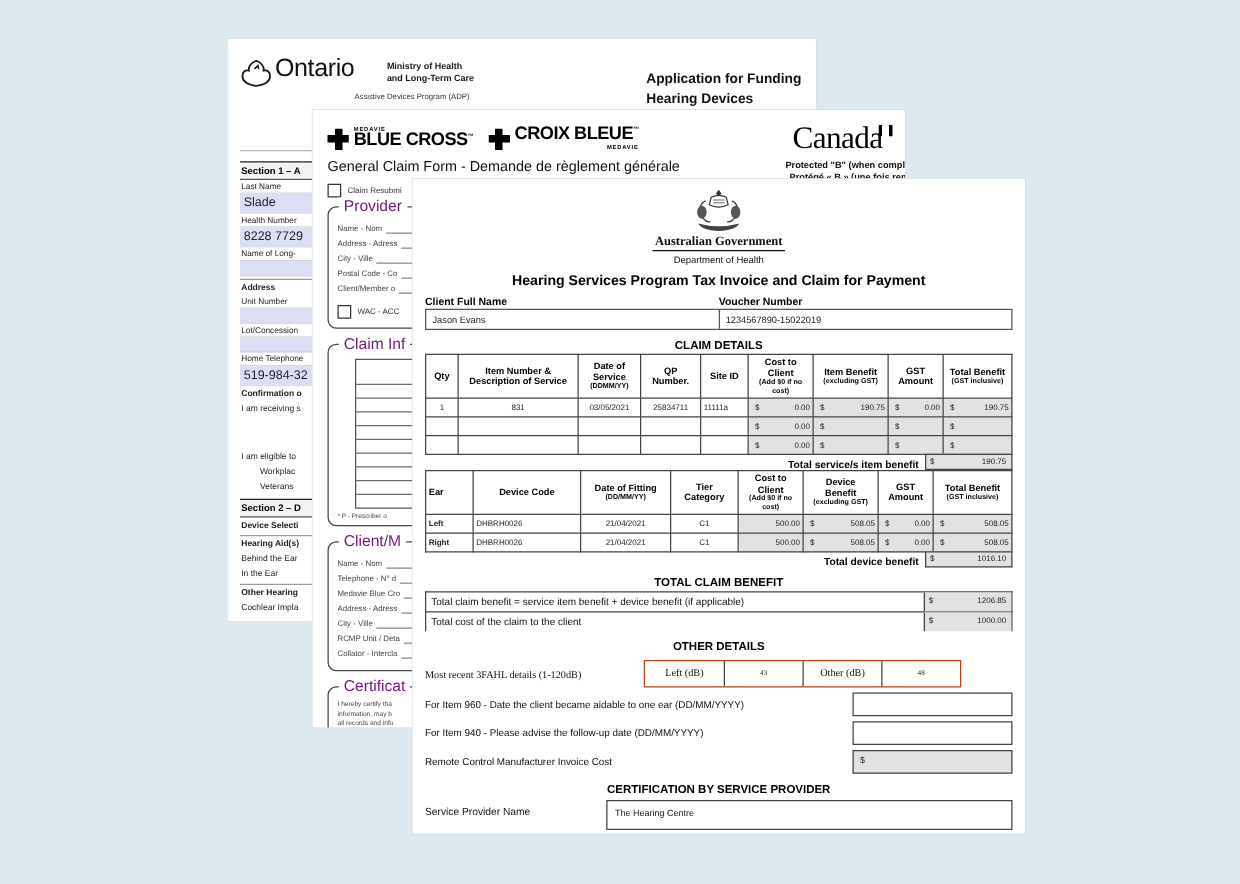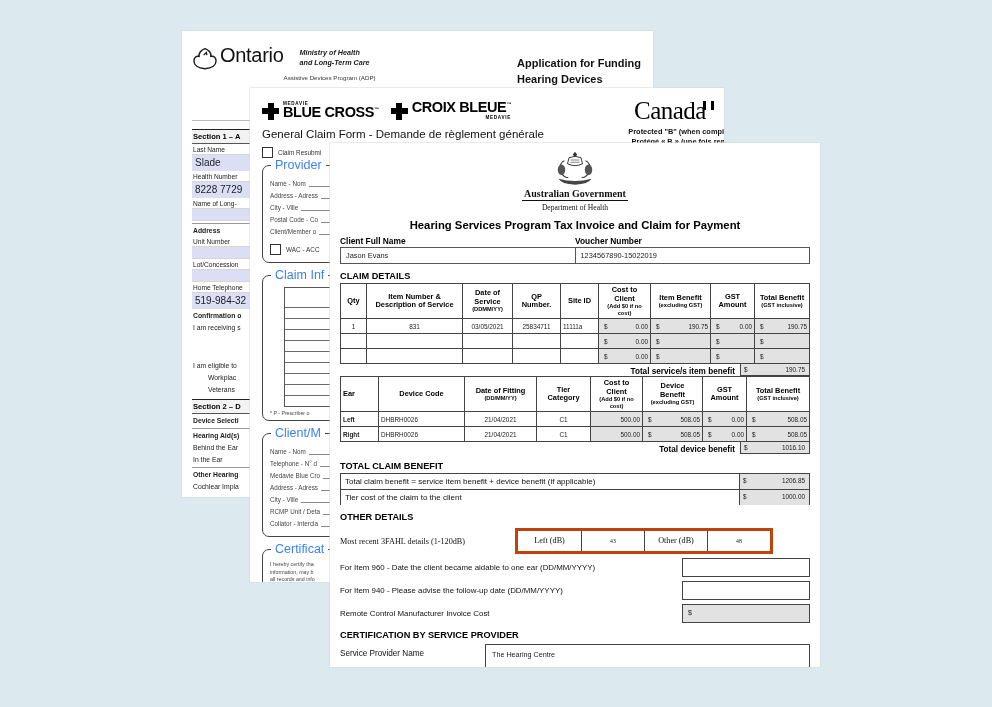--- a/index.html
+++ b/index.html
@@ -11,21 +11,21 @@
   }
   #stage { position: relative; width: 992px; height: 707px; }
 
   .page { position: absolute; background: #ffffff; overflow: hidden; }
 
   
   #page-ontario { left: 182px; top: 31px; width: 471px; height: 466px; box-shadow: 0 0 0 0.5px #cdd8dc; }
   .on-head { display: flex; align-items: flex-start; padding: 13px 0 0 10px; }
   .trillium { width: 26px; height: 26px; flex: none; margin-top: 2px; }
   .on-word { font-size: 20px; letter-spacing: -0.3px; margin-left: 2px; color: #111; font-family: "Liberation Sans", sans-serif; }
-  .on-min { margin-left: 16px; margin-top: 4px; font-size: 7.2px; font-weight: bold; line-height: 1.38; color: #1a1a1a; font-style: italic; }
+  .on-min { margin-left: 26px; margin-top: 4px; font-size: 7.2px; font-weight: bold; line-height: 1.38; color: #1a1a1a; }
   .on-adp { margin-top: 6px; font-size: 6.2px; color: #333; }
   .on-title { position: absolute; left: 335px; top: 25px; font-size: 11px; font-weight: bold; line-height: 1.45; color: #111; }
   .on-rule { position: absolute; left: 10px; top: 89px; width: 452px; border-top: 1px solid #b9b9b9; }
 
   .on-left { position: absolute; left: 10px; top: 98px; width: 108px; }
   .on-sec { font-size: 7.6px; font-weight: bold; border-top: 1.4px solid #222; border-bottom: 1px solid #555;
             padding: 2px 0 2px 1px; background:#f3f3f3; color:#000; }
   .on-lbl { font-size: 6.6px; color: #222; padding: 2px 0 1px 1px; border-bottom: 1px solid #d6d6d6; white-space: nowrap; overflow: hidden; }
   .on-val { font-size: 10px; color: #20202c; background: #dcdef3; padding: 2px 0 3px 3px; white-space: nowrap; overflow: hidden; }
   .on-blank { height: 12px; background: #dcdef3; border-bottom: 1px solid #d6d6d6; }
@@ -47,44 +47,44 @@
   .bc-sub2 { font-size: 4.6px; font-weight: bold; letter-spacing: 0.7px; text-align: right; color:#000; }
   .bc-formtitle { font-size: 11.5px; padding: 8px 0 0 12px; color:#111; }
   .canada-word { position:absolute; left: 384px; top: 9px; font-family:"Liberation Serif", serif; font-size: 25px; color:#000; letter-spacing:-0.5px; }
   .canada-flag { display:inline-block; width:11px; height:9px; position:relative; top:-9px; margin-left:-3px;
                  background: repeating-linear-gradient(90deg,#000 0 3px,#fff 3px 8px,#000 8px 11px); }
   .protected { position:absolute; left: 370px; top: 39px; font-size: 7.4px; font-weight:bold; text-align:center; width:130px; line-height:1.35; color:#111; }
   .bc-resub { display:flex; align-items:center; gap:5px; padding: 7px 0 0 12px; }
   .bc-box { width: 11px; height: 11px; border: 1px solid #333; background:#fff; }
   .bc-small { font-size: 6.4px; color:#333; }
   .bc-group { position: relative; margin: 7px 0 0 12px; width: 200px; border: 1.3px solid #444; border-radius: 7px; padding: 11px 6px 7px 7px; }
-  .bc-gtitle { position: absolute; top: -8px; left: 8px; background:#fff; padding: 0 4px; font-size: 12.5px; color:#3b82f6; }
+  .bc-gtitle { position: absolute; top: -8px; left: 8px; background:#fff; padding: 0 4px; font-size: 12.5px; color:#701a75; }
   .bc-field { font-size: 6.3px; color:#444; padding: 3px 0 2px 0; white-space: nowrap; overflow:hidden; }
   .bc-field .ln { display:inline-block; border-bottom:1px solid #888; width: 70px; margin-left:3px; vertical-align: bottom; }
   .bc-authbox { margin-left: 14px; border:1px solid #555; width: 128px; }
   .bc-authhd { font-size: 5.6px; text-align:center; line-height:1.35; padding: 2px 0; color:#333; }
   .bc-row { height: 11px; border-top: 1px solid #6a6a6a; }
   .bc-foot { font-size: 5.2px; color:#444; padding-top: 3px; }
   .bc-cert { font-size: 5.3px; color:#444; line-height:1.5; }
 
   
   #page-aus { left: 330px; top: 143px; width: 490px; height: 524px; box-shadow: 0 0 0 0.5px #cdd8dc; }
   .au-inner { padding: 7px 10px 0 10px; }
   .au-crest { width: 48px; height: 38px; display:block; margin: 0 auto; }
   .au-gov { text-align:center; font-family:"Liberation Serif", serif; font-size: 10px; font-weight:bold; color:#111;
             border-bottom: 1px solid #111; width: 106px; margin: 0 auto; padding-bottom: 1px; }
-  .au-dept { text-align:center; font-family:Liberation Serif, serif; font-size: 7.6px; color:#111; margin-top: 2px; }
+  .au-dept { text-align:center; font-family:Liberation Sans, sans-serif; font-size: 7.6px; color:#111; margin-top: 2px; }
   .au-title { text-align:center; font-size: 11.3px; font-weight:bold; color:#000; margin-top: 7px; }
   .au-2col { display:flex; margin-top: 5px; }
   .au-2col > div { flex: 1; }
   .au-lbl { font-size: 8.4px; font-weight:bold; color:#000; }
   .au-inputs { display:flex; border:1px solid #555; margin-top: 1px; }
   .au-inputs > div { flex:1; font-size: 7.4px; color:#222; padding: 3px 0 3px 5px; }
   .au-inputs > div + div { border-left: 1px solid #555; }
-  .au-sechd { font-size: 9.2px; font-weight:bold; color:#000; margin-top: 7px; margin-bottom: 2px; }
+  .au-sechd { font-size: 9.2px; font-weight:bold; color:#000; margin-top: 7px; margin-bottom: 2px; text-align: center; }
   .au-sechd .thin { font-weight: bold; font-size: 8.6px; }
 
   table.au { width: 100%; border-collapse: collapse; table-layout: fixed; }
   table.au th, table.au td { border: 1px solid #444; padding: 2px 2px; vertical-align: middle; }
   table.au th { font-size: 7.4px; font-weight: bold; text-align:center; line-height:1.15; color:#000; }
   table.au th .sm { font-size: 5.7px; font-weight: bold; display:block; }
   table.au td { font-size: 6.4px; color:#222; height: 15px; }
   td.c { text-align:center; }
   td.money { background:#e2e2e2; font-size: 6.4px; padding-right:4px; }
   td.money .d { float:left; padding-left: 3px; }
@@ -98,21 +98,21 @@
 
   .tcb-row { display:flex; border:1px solid #444; border-bottom:none; }
   .tcb-row:last-child { border-bottom:1px solid #444; }
   .tcb-txt { flex:1; font-size: 8px; color:#111; padding: 3px 0 3px 4px; }
   .tcb-amt { width: 70px; border-left:1px solid #444; background:#e2e2e2; font-size:6.4px; padding: 3px 4px 3px 3px; color:#222; }
   .tcb-amt .d { float:left; }
   .tcb-amt .v { float:right; }
 
   .fahl { display:flex; align-items:center; margin-top: 6px; font-family: Liberation Serif, serif; }
   .fahl-lbl { font-size: 8.2px; color:#111; width: 175px; }
-  .fahl-grid { display:flex; border:3px solid #c2410c; }
+  .fahl-grid { display:flex; border:1px solid #c2410c; }
   .fahl-grid > div { width: 63px; text-align:center; font-size: 8.2px; padding: 5px 0; color:#111; }
   .fahl-grid > div + div { border-left: 1px solid #444; }
   .fahl-grid .val { font-size: 5.8px; color:#222; padding: 7px 0; }
 
   .od-row { display:flex; align-items:center; margin-top: 4px; }
   .od-lbl { flex:1; font-size: 7.9px; color:#111; }
   .od-box { width: 128px; height: 19px; border:1px solid #444; }
   .od-box.grey { background:#e2e2e2; font-size:7px; color:#222; padding: 4px 0 0 5px; }
   .sp-row { display:flex; margin-top: 4px; }
   .sp-lbl { width: 145px; font-size: 8.2px; color:#111; padding-top:5px; }
@@ -460,21 +460,21 @@
 
       <div class="au-sechd">TOTAL CLAIM BENEFIT</div>
       <div class="tcb-row">
         <div class="tcb-txt">Total claim benefit = service item benefit + device benefit (if applicable)</div>
         <div class="tcb-amt">
             <span class="d">$</span>
             <span class="v">1206.85</span>
           </div>
       </div>
       <div class="tcb-row">
-        <div class="tcb-txt">Tier cost of the claim to the client</div>
+        <div class="tcb-txt">Total cost of the claim to the client</div>
         <div class="tcb-amt">
             <span class="d">$</span>
             <span class="v">1000.00</span>
           </div>
       </div>
 
       <div class="au-sechd">OTHER DETAILS</div>
       <div class="fahl">
         <div class="fahl-lbl">Most recent 3FAHL details (1-120dB)</div>
         <div class="fahl-grid">

